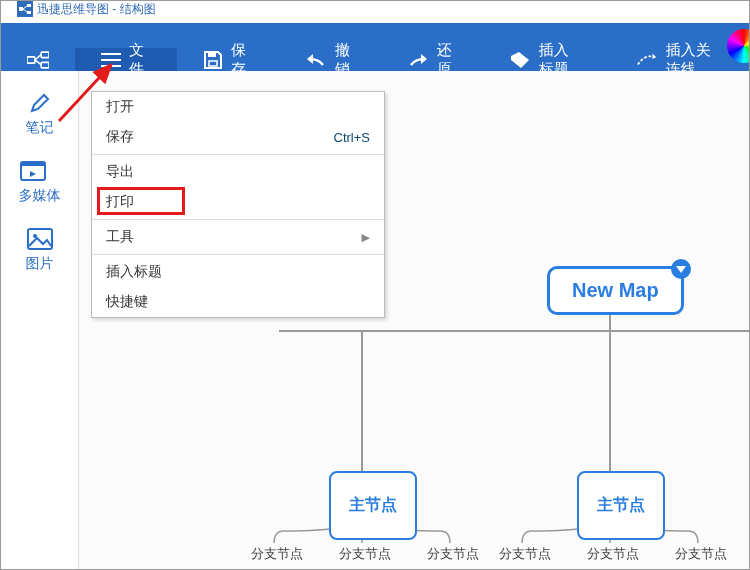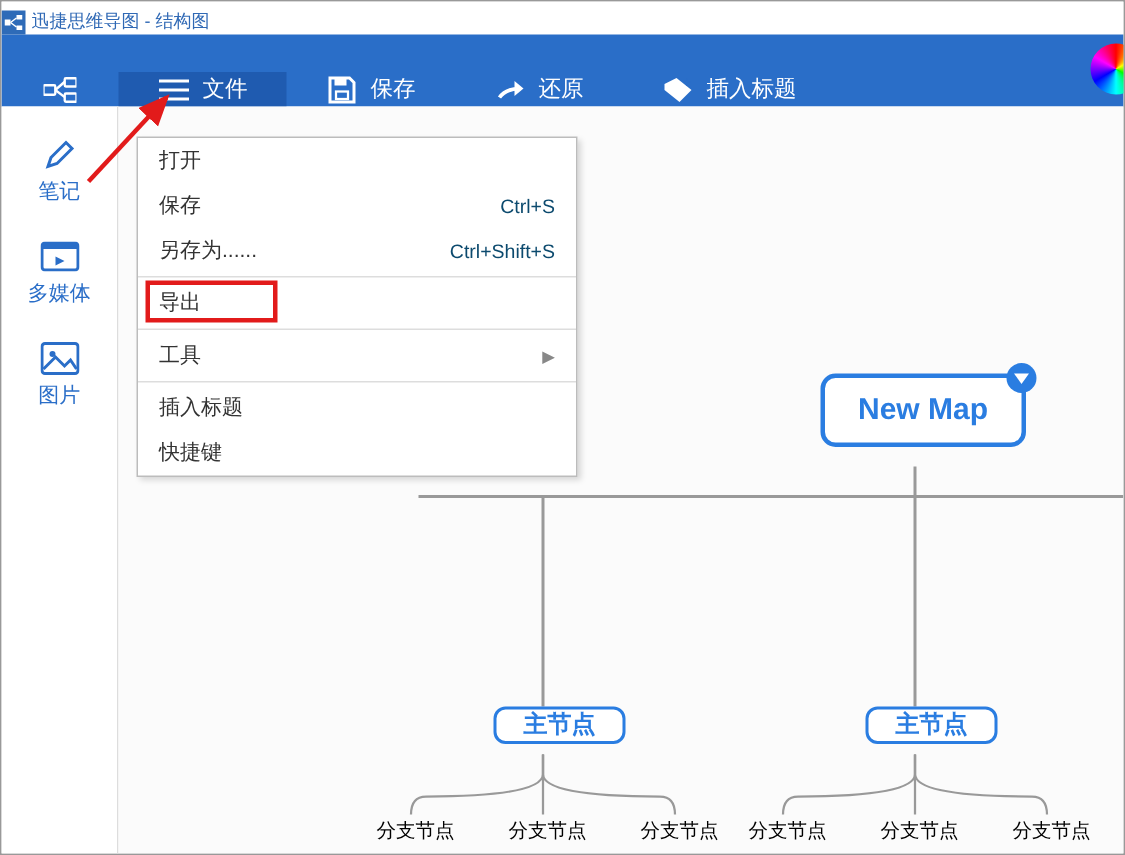--- a/index.html
+++ b/index.html
@@ -1,55 +1,55 @@
 <!DOCTYPE html>
 <html><head>
 <meta charset="utf-8">
 <style>
   * { box-sizing: border-box; margin: 0; padding: 0; }
   html, body { width: 750px; height: 570px; overflow: hidden; font-family: "Microsoft YaHei", Arial, sans-serif; }
   body { background: #fff; position: relative; border: 1px solid #999; }
 
   
-  .title-bar { height: 22px; display: flex; align-items: flex-end; background: #fff; font-size: 12px; color: #3069b5; padding-left: 0; }
+  .title-bar { height: 22px; display: flex; align-items: flex-start; background: #fff; font-size: 12px; color: #3069b5; padding-left: 16px; }
   .title-bar .app-icon { width: 16px; height: 16px; background: #2e6bb8; margin-right: 4px; display: inline-flex; align-items: center; justify-content: center; }
   .title-bar .app-icon svg { display: block; }
 
   
   .toolbar { height: 48px; background: #2a6ec8; display: flex; align-items: stretch; color: #fff; font-size: 15px; }
   .toolbar .tb-item { display: flex; align-items: center; padding: 0 26px; gap: 8px; cursor: pointer; margin-top: 25px; }
   .toolbar .tb-item.active { background: #1f5bb0; }
   .toolbar .tb-icon { width: 22px; height: 22px; display: inline-flex; align-items: center; justify-content: center; }
   .tb-lead { width: 78px; justify-content: center; }
 
   
   .sidebar { position: absolute; left: 0; top: 70px; bottom: 0; width: 78px; background: #fff; border-right: 1px solid #ddd; display: flex; flex-direction: column; align-items: center; padding-top: 20px; gap: 22px; }
-  .sb-item { display: flex; flex-direction: column; align-items: center; gap: 4px; color: #2a6ec8; font-size: 14px; cursor: pointer; }
+  .sb-item { display: flex; flex-direction: column; align-items: flex-start; gap: 4px; color: #2a6ec8; font-size: 14px; cursor: pointer; }
   .sb-item .sb-icon { width: 28px; height: 24px; display: inline-flex; align-items: center; justify-content: center; }
 
   
   .canvas { position: absolute; left: 78px; right: 0; top: 70px; bottom: 0; background: #fbfbfb; overflow: hidden; }
 
   
   .menu { position: absolute; left: 90px; top: 90px; width: 294px; background: #fff; border: 1px solid #bcbcbc; box-shadow: 2px 2px 4px rgba(0,0,0,0.15); z-index: 50; }
   .menu-item { display: flex; align-items: center; justify-content: space-between; padding: 6px 14px; font-size: 14px; color: #333; cursor: pointer; }
   .menu-item .shortcut { color: #0c4a6e; font-size: 13px; }
   .menu-sep { height: 1px; background: #ddd; margin: 2px 0; }
   .menu-item .arrow-sub { color: #888; font-size: 11px; }
 
   
   .red-highlight { position: absolute; border: 3px solid #e21b1b; pointer-events: none; z-index: 60; }
 
   
-  .node { position: absolute; border: 2px solid #2a7de1; border-radius: 8px; background: #fff; padding: 0 18px; color: #2a7de1; font-weight: bold; font-size: 16px; cursor: pointer; }
+  .node { position: absolute; border: 2px solid #2a7de1; border-radius: 8px; background: #fff; padding: 22px 18px; color: #2a7de1; font-weight: bold; font-size: 16px; cursor: pointer; }
   .root-node { border: 3px solid #2a7de1; border-radius: 10px; font-size: 20px; padding: 10px 22px; }
   .root-badge { position: absolute; right: -10px; top: -10px; width: 20px; height: 20px; background: #2a7de1; border-radius: 50%; display: flex; align-items: center; justify-content: center; }
   .root-badge::after { content: ""; border-left: 5px solid transparent; border-right: 5px solid transparent; border-top: 7px solid #fff; }
 
-  .sub-label { position: absolute; font-size: 13px; color: #000000; }
+  .sub-label { position: absolute; font-size: 13px; color: #404040; }
 
   
   svg.connectors { position: absolute; left: 0; top: 0; width: 100%; height: 100%; pointer-events: none; }
 
   
   svg.annotation { position: absolute; z-index: 70; pointer-events: none; }
 
   
   .color-wheel { position: absolute; right: -12px; top: 28px; width: 34px; height: 34px; border-radius: 50%; background: conic-gradient(red, yellow, lime, cyan, blue, magenta, red); }
 </style>
@@ -97,34 +97,52 @@
           <path d="M2 2 H15 L18 5 V18 H2 Z" fill="none" stroke="#fff" stroke-width="2"></path>
           <rect x="5" y="2" width="8" height="5" fill="#fff"></rect>
           <rect x="6" y="11" width="8" height="5" fill="none" stroke="#fff" stroke-width="1.5"></rect>
         </svg>
     </span>
     <span>保存</span>
   </div>
   <div class="tb-item">
     <span class="tb-icon">
       <svg width="22" height="18" viewBox="0 0 22 18">
+          <path d="M8 3 L2 8 L8 13" fill="#fff"></path>
+          <path d="M4 8 Q14 8 18 14" fill="none" stroke="#fff" stroke-width="2.5"></path>
+        </svg>
+    </span>
+    <span>撤销</span>
+  </div>
+  <div class="tb-item">
+    <span class="tb-icon">
+      <svg width="22" height="18" viewBox="0 0 22 18">
           <path d="M14 3 L20 8 L14 13" fill="#fff"></path>
           <path d="M18 8 Q8 8 4 14" fill="none" stroke="#fff" stroke-width="2.5"></path>
         </svg>
     </span>
     <span>还原</span>
   </div>
   <div class="tb-item">
     <span class="tb-icon">
       <svg width="22" height="20" viewBox="0 0 22 20">
           <path d="M2 6 L10 2 L20 10 L12 18 L2 10 Z" fill="#fff"></path>
           <text x="14" y="8" font-size="10" fill="#2a6ec8" font-weight="bold">+</text>
         </svg>
     </span>
     <span>插入标题</span>
+  </div>
+  <div class="tb-item">
+    <span class="tb-icon">
+      <svg width="24" height="18" viewBox="0 0 24 18">
+          <path d="M2 14 Q10 2 20 6" fill="none" stroke="#fff" stroke-width="2" stroke-dasharray="3 2"></path>
+          <path d="M18 2 L22 6 L18 8 Z" fill="#fff"></path>
+        </svg>
+    </span>
+    <span>插入关连线</span>
   </div>
 </div>
 
 <div class="color-wheel"></div>
 
 <div class="sidebar">
   <div class="sb-item">
     <span class="sb-icon">
       <svg width="22" height="22" viewBox="0 0 22 22">
           <path d="M3 19 L5 13 L15 3 L19 7 L9 17 Z" fill="none" stroke="#2a6ec8" stroke-width="2"></path>
@@ -167,21 +185,21 @@
 
     <path d="M283 432 L283 445 Q283 460 205 460 Q195 460 195 472" fill="none" stroke="#999" stroke-width="1.5"></path>
     <path d="M283 432 L283 472" fill="none" stroke="#999" stroke-width="1.5"></path>
     <path d="M283 432 L283 445 Q283 460 361 460 Q371 460 371 472" fill="none" stroke="#999" stroke-width="1.5"></path>
 
     <path d="M531 432 L531 445 Q531 460 453 460 Q443 460 443 472" fill="none" stroke="#999" stroke-width="1.5"></path>
     <path d="M531 432 L531 472" fill="none" stroke="#999" stroke-width="1.5"></path>
     <path d="M531 432 L531 445 Q531 460 609 460 Q619 460 619 472" fill="none" stroke="#999" stroke-width="1.5"></path>
   </svg>
 
-  <div class="node root-node" style="left:468px; top:178px;">
+  <div class="node root-node" style="left:468px; top:195px;">
     <span>New Map</span>
     <span class="root-badge"></span>
   </div>
 
   <div class="node" style="left:250px; top:400px;">
     <span>主节点</span>
   </div>
   <div class="node" style="left:498px; top:400px;">
     <span>主节点</span>
   </div>
@@ -195,27 +213,26 @@
 </div>
 
 <div class="menu">
   <div class="menu-item">
     <span>打开</span>
   </div>
   <div class="menu-item">
     <span>保存</span>
     <span class="shortcut">Ctrl+S</span>
   </div>
-  <div class="menu-item">
-    <span>另存为......</span>
-    <span class="shortcut">Ctrl+Shift+S</span>
-  </div>
   <div class="menu-sep"></div>
   <div class="menu-item">
     <span>导出</span>
+  </div>
+  <div class="menu-item">
+    <span>打印</span>
   </div>
   <div class="menu-sep"></div>
   <div class="menu-item">
     <span>工具</span>
     <span class="arrow-sub">▶</span>
   </div>
   <div class="menu-sep"></div>
   <div class="menu-item">
     <span>插入标题</span>
   </div>

